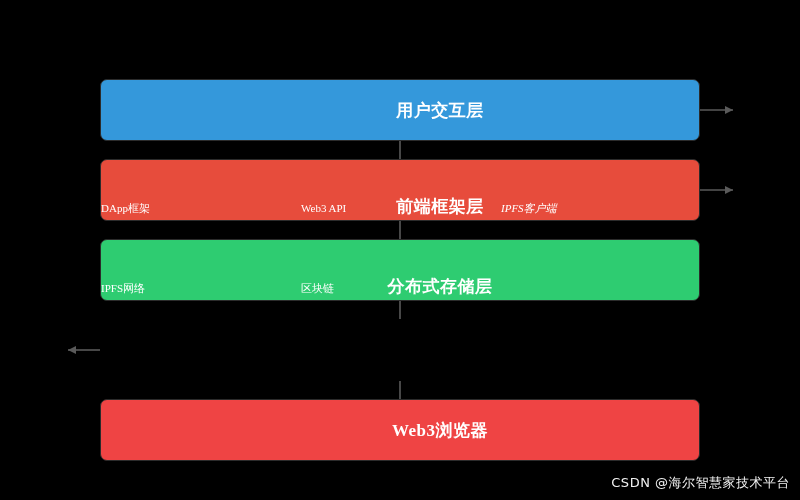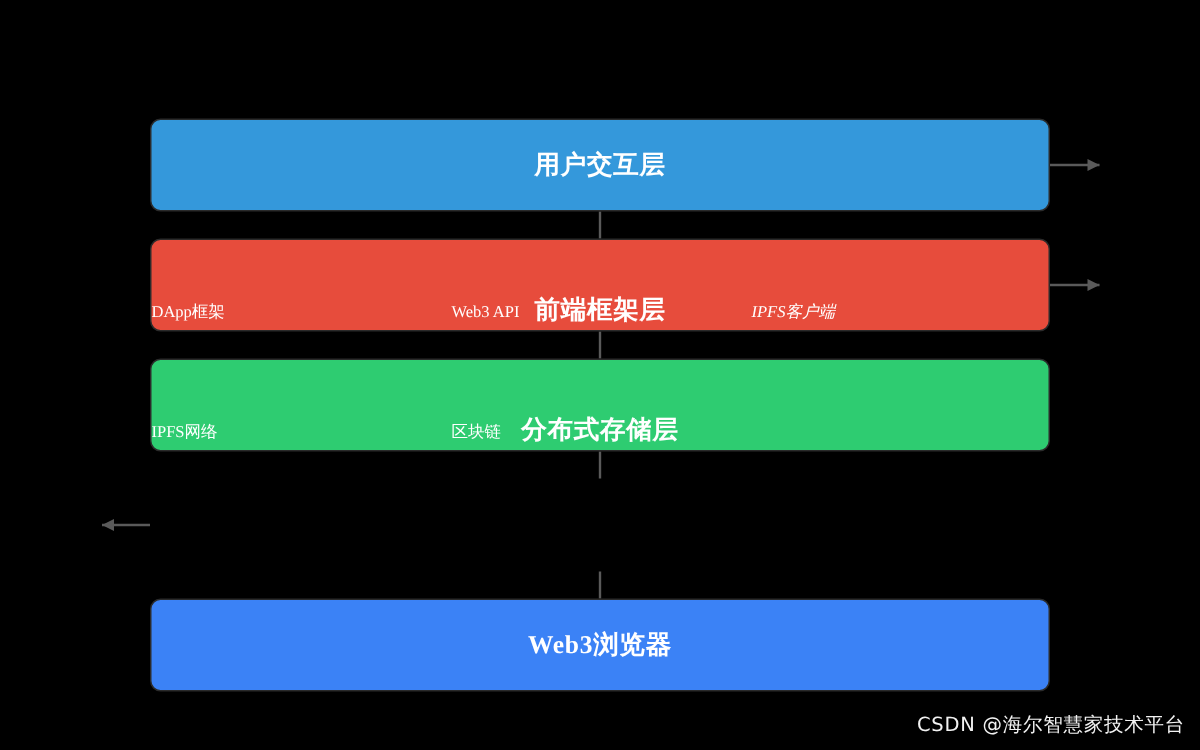--- a/index.html
+++ b/index.html
@@ -47,20 +47,21 @@
   .layer-title {
     position: absolute;
     left: 0;
     width: 100%;
     text-align: center;
     font-size: 17px;
     font-weight: bold;
     letter-spacing: 0.5px;
     color: #ffffff;
     line-height: 1;
+    padding-left: 40px;
   }
 
   
   .layer-box.no-sublabels .layer-title {
     top: 50%;
     transform: translateY(-50%);
   }
 
   
   .layer-box.has-sublabels .layer-title {
@@ -143,19 +144,19 @@
 
   <div class="layer-box has-sublabels" style="top:239px; background:#2ecc71;">
     <div class="layer-title">分布式存储层</div>
     <div class="sublabel-row">
       <div class="sublabel pos-1">区块链</div>
       <div class="sublabel pos-0">IPFS网络</div>
     </div>
   </div>
 
 
-  <div class="layer-box no-sublabels" style="top:399px; background:#3b82f6;">
+  <div class="layer-box no-sublabels" style="top:399px; background:#ef4444;">
     <div class="layer-title">Web3浏览器</div>
   </div>
 
   <div id="watermark">CSDN @海尔智慧家技术平台</div>
 
 </div>
 
 </body></html>

